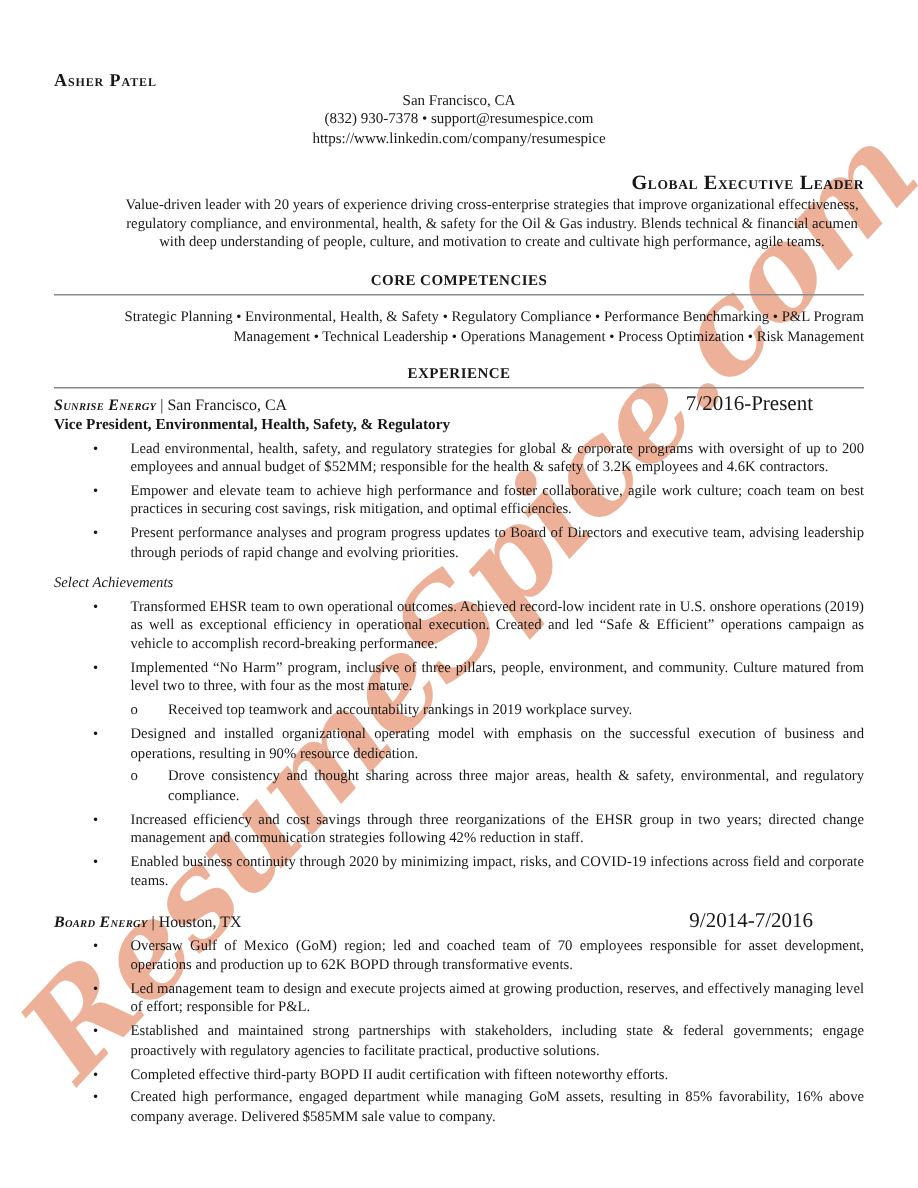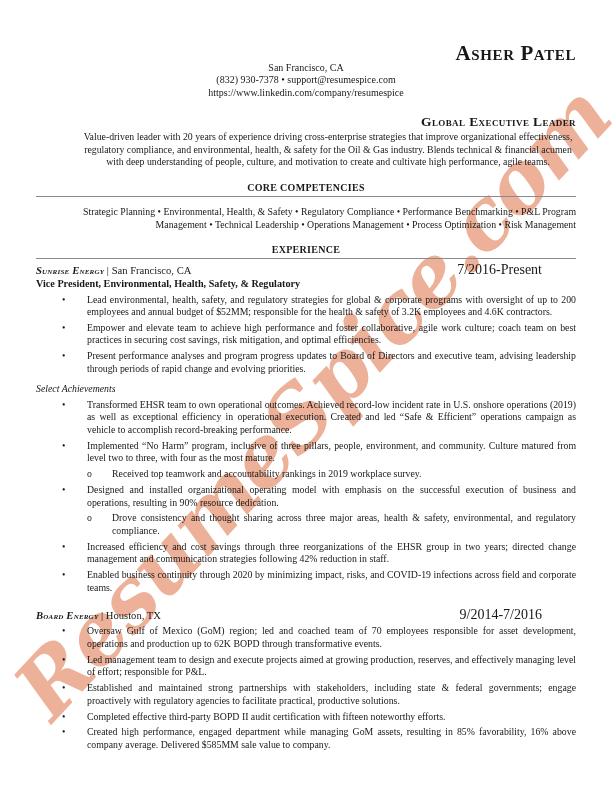--- a/index.html
+++ b/index.html
@@ -10,22 +10,22 @@
   }
   .watermark {
     position:absolute; left:312px; top:402px; z-index:0;
     transform:translate(-50%,-50%) rotate(-47deg);
     font-family:"DejaVu Serif", serif; font-style:italic; font-weight:bold;
     font-size:84px; letter-spacing:-2px; white-space:nowrap;
     opacity:0.82; pointer-events:none;
   }
   .content { position:relative; z-index:1; padding:44px 36px 0 36px; }
 
-  .name { text-align:right; font-variant:small-caps; font-weight:bold;
-          font-size:21px; letter-spacing:0.6px; line-height:18px; }
+  .name { text-align:left; font-variant:small-caps; font-weight:bold;
+          font-size:12px; letter-spacing:0.6px; line-height:18px; }
   .contact-line { text-align:center; font-size:10px; line-height:12.4px; }
 
   .headline-title { text-align:right; font-variant:small-caps; font-weight:bold;
                     font-size:13.5px; letter-spacing:0.4px; margin-top:15px; line-height:15px; }
   .summary { text-align:center; font-size:9.8px; line-height:12.5px; margin-top:2px;margin-left:44px; }
 
   .sec-heading { text-align:center; font-weight:bold; font-size:10px;
                  letter-spacing:0.3px; margin-top:13px; line-height:12px; }
   .rule { border:none; border-top:1.4px solid #8a8a8a; margin:2px 0 0 0; }
 

